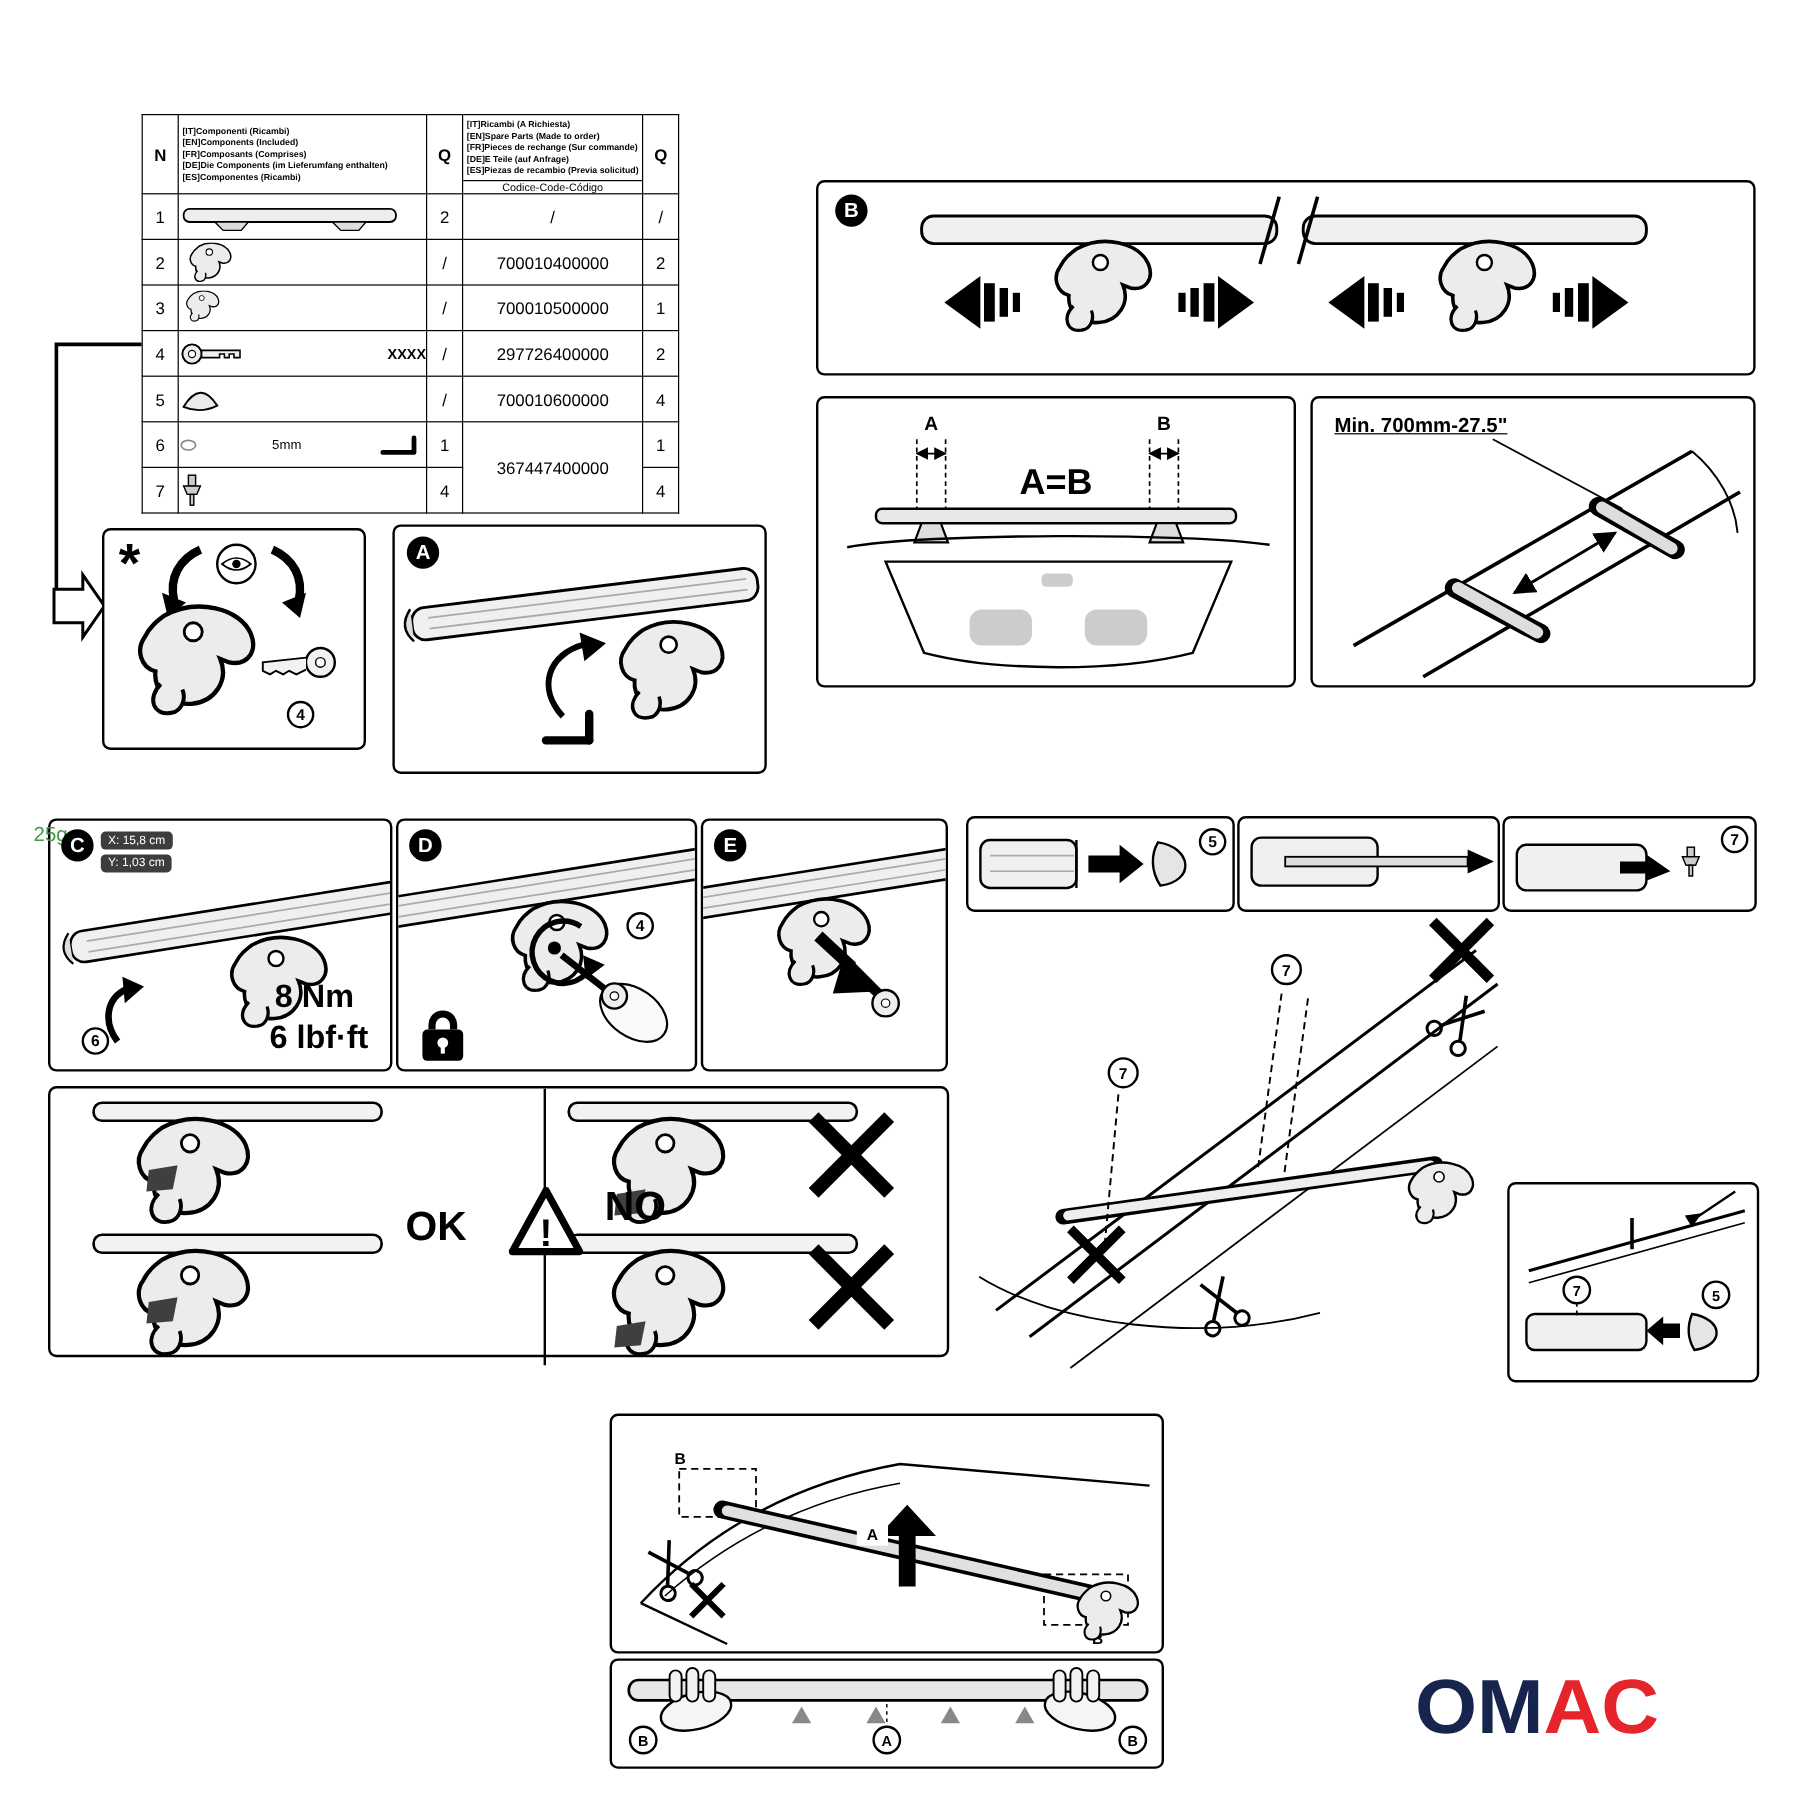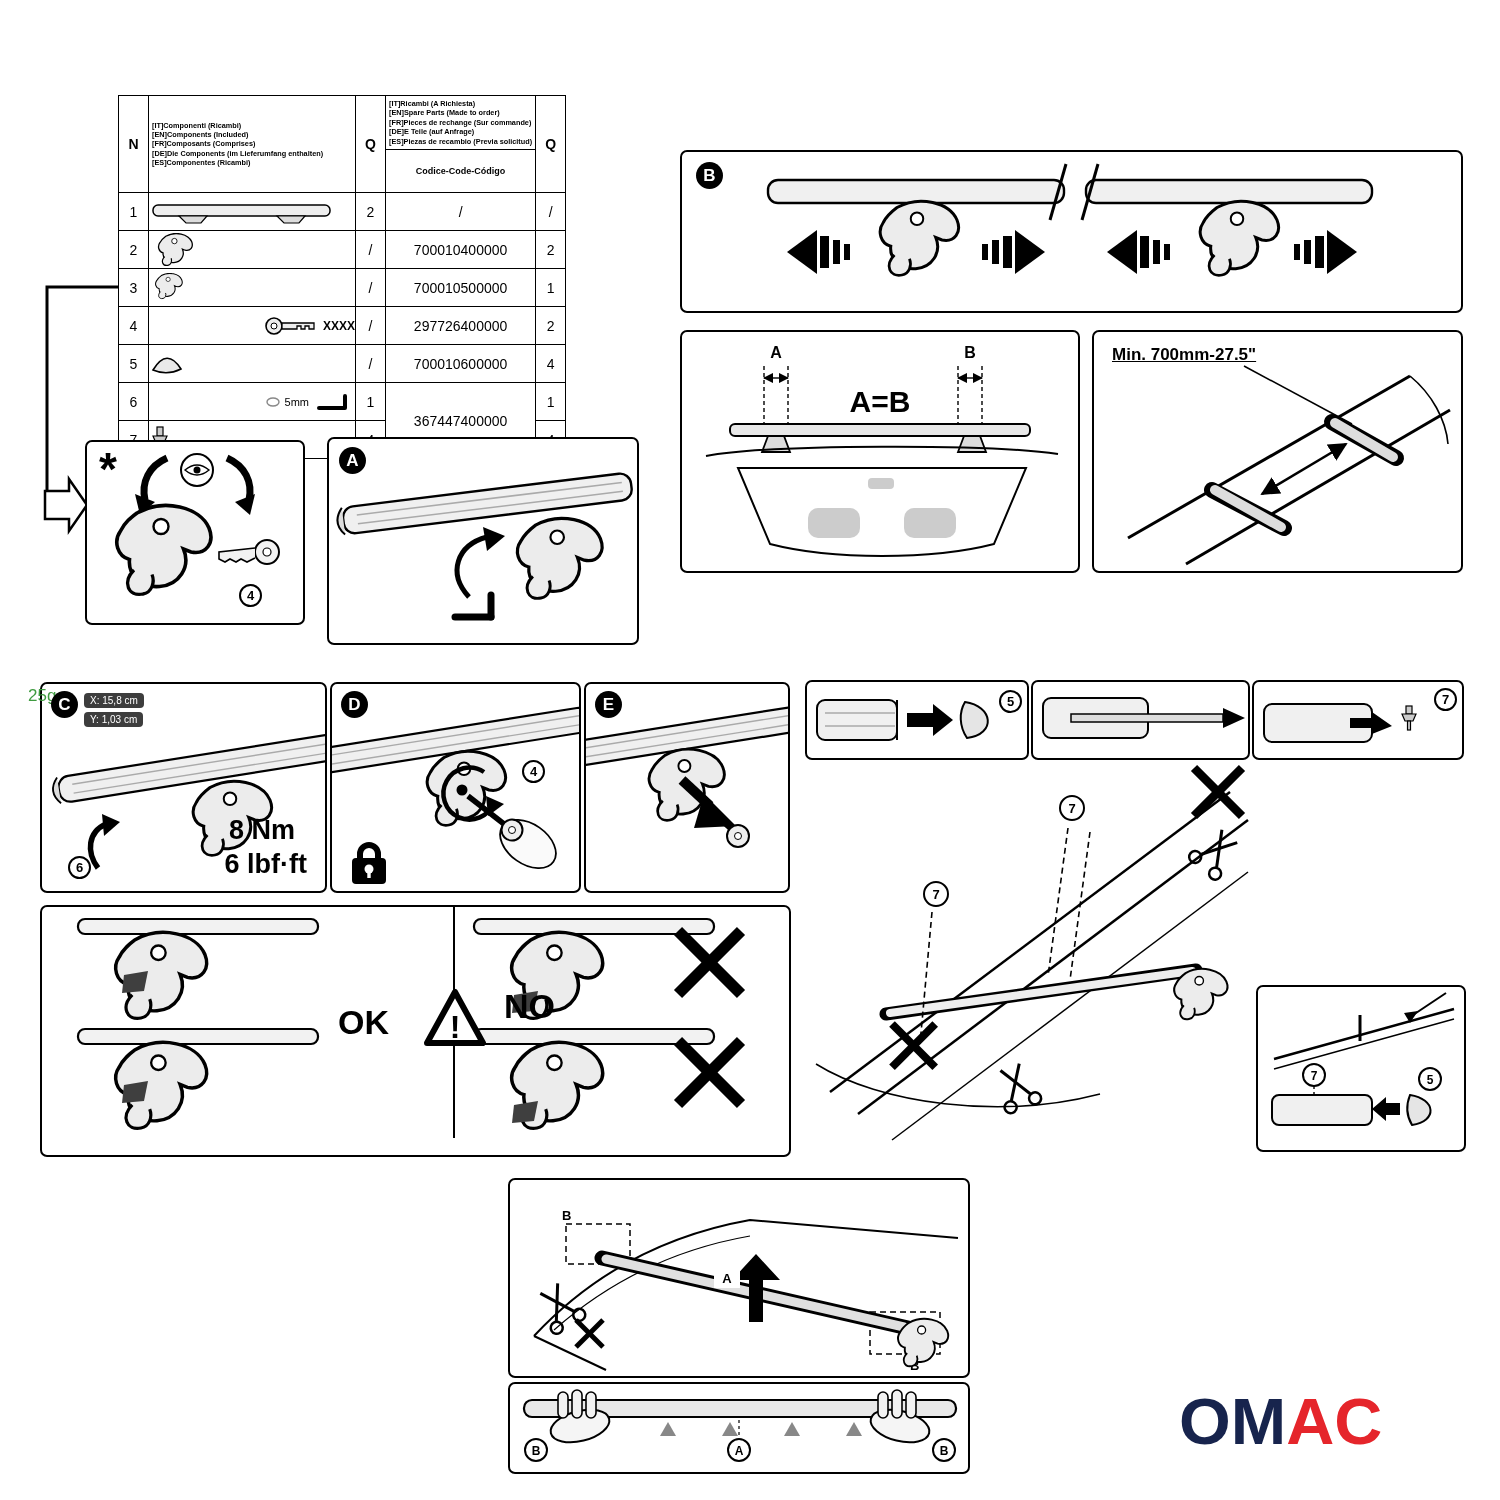--- a/index.html
+++ b/index.html
@@ -16,23 +16,23 @@
   .callout{position:absolute;width:23px;height:23px;border-radius:50%;border:2px solid #000;background:#fff;
          font-weight:bold;font-size:13px;display:flex;align-items:center;justify-content:center;z-index:4}
   .star-label{position:absolute;left:12px;top:0px;font-size:46px;font-weight:bold;z-index:4}
 
   
   .parts-table{position:absolute;left:118px;top:95px;border-collapse:collapse;table-layout:fixed;background:#fff}
   .parts-table th,.parts-table td{border:1.6px solid #000;padding:0;text-align:center;vertical-align:middle;font-size:14px}
   .parts-table tr{height:38px}
   .hdr-lines{padding:3px 3px;text-align:left}
   .hdr-lines div{font-size:7.3px;line-height:1.3;white-space:nowrap;overflow:hidden}
-  .code-hdr{border-top:1.4px solid #000;font-size:9px;font-weight:bold;padding:16px 0}
+  .code-hdr{border-top:1.4px solid #000;font-size:9px;font-weight:normal;padding:0 0}
   .imgcell{padding:2px}
-  .part-inline{display:flex;align-items:center;justify-content:flex-end;gap:4px}
+  .part-inline{display:flex;align-items:center;justify-content:space-between;gap:4px}
   .key-xxxx{font-size:12px;font-weight:bold}
   .allen-label{font-size:11px}
 
   .dim-badge{position:absolute;background:#3d3d3d;color:#fff;font-size:10px;padding:2px 6px;border-radius:4px;z-index:4;white-space:nowrap}
   .torque{position:absolute;font-weight:bold;font-size:27px;z-index:4;line-height:1.02}
   .min-text{position:absolute;left:18px;top:13px;font-size:17px;font-weight:bold;text-decoration:underline;z-index:4}
   .okno-text{position:absolute;font-size:34px;font-weight:bold;z-index:5}
   .watermark{position:absolute;left:28px;top:686px;color:#3f9b40;font-size:17px;z-index:2}
 
   .logo{position:absolute;left:1183px;top:1390px;font-size:64px;font-weight:bold;letter-spacing:0px;line-height:1;z-index:3;transform:scaleX(1.04)}
@@ -397,21 +397,21 @@
       <g transform="translate(146,24)">
         <rect x="6" y="0" width="6" height="8" fill="#ccc" stroke="#000" stroke-width="1.2"></rect>
         <path d="M2 8 h14 l-3 7 h-8 z" fill="#ccc" stroke="#000" stroke-width="1.2"></path>
         <rect x="7.5" y="15" width="3" height="9" fill="#ccc" stroke="#000" stroke-width="1.2"></rect>
       </g>
       <polygon points="96,38 116,30 116,36 138,36 138,46 116,46 116,52" fill="#000" transform="rotate(180 117 41)"></polygon>
     </svg>
     <div class="callout" style="left:180px;top:6px">7</div>
   </div>
 
-  <div class="panel" style="left:40px;top:905px;width:751px;height:252px">
+  <div class="panel" style="left:40px;top:905px;width:751px;height:226px">
     <svg width="747" height="231">
       <line x1="412" y1="0" x2="412" y2="231" stroke="#000" stroke-width="2"></line>
       <g transform="translate(36,8)">
         <use href="#okclamp"></use>
         <polygon points="46,60 70,56 66,76 44,78" fill="#3f3f3f"></polygon>
       </g>
       <g transform="translate(36,118)">
         <use href="#okclamp"></use>
         <polygon points="46,60 70,56 66,76 44,78" fill="#3f3f3f"></polygon>
       </g>

